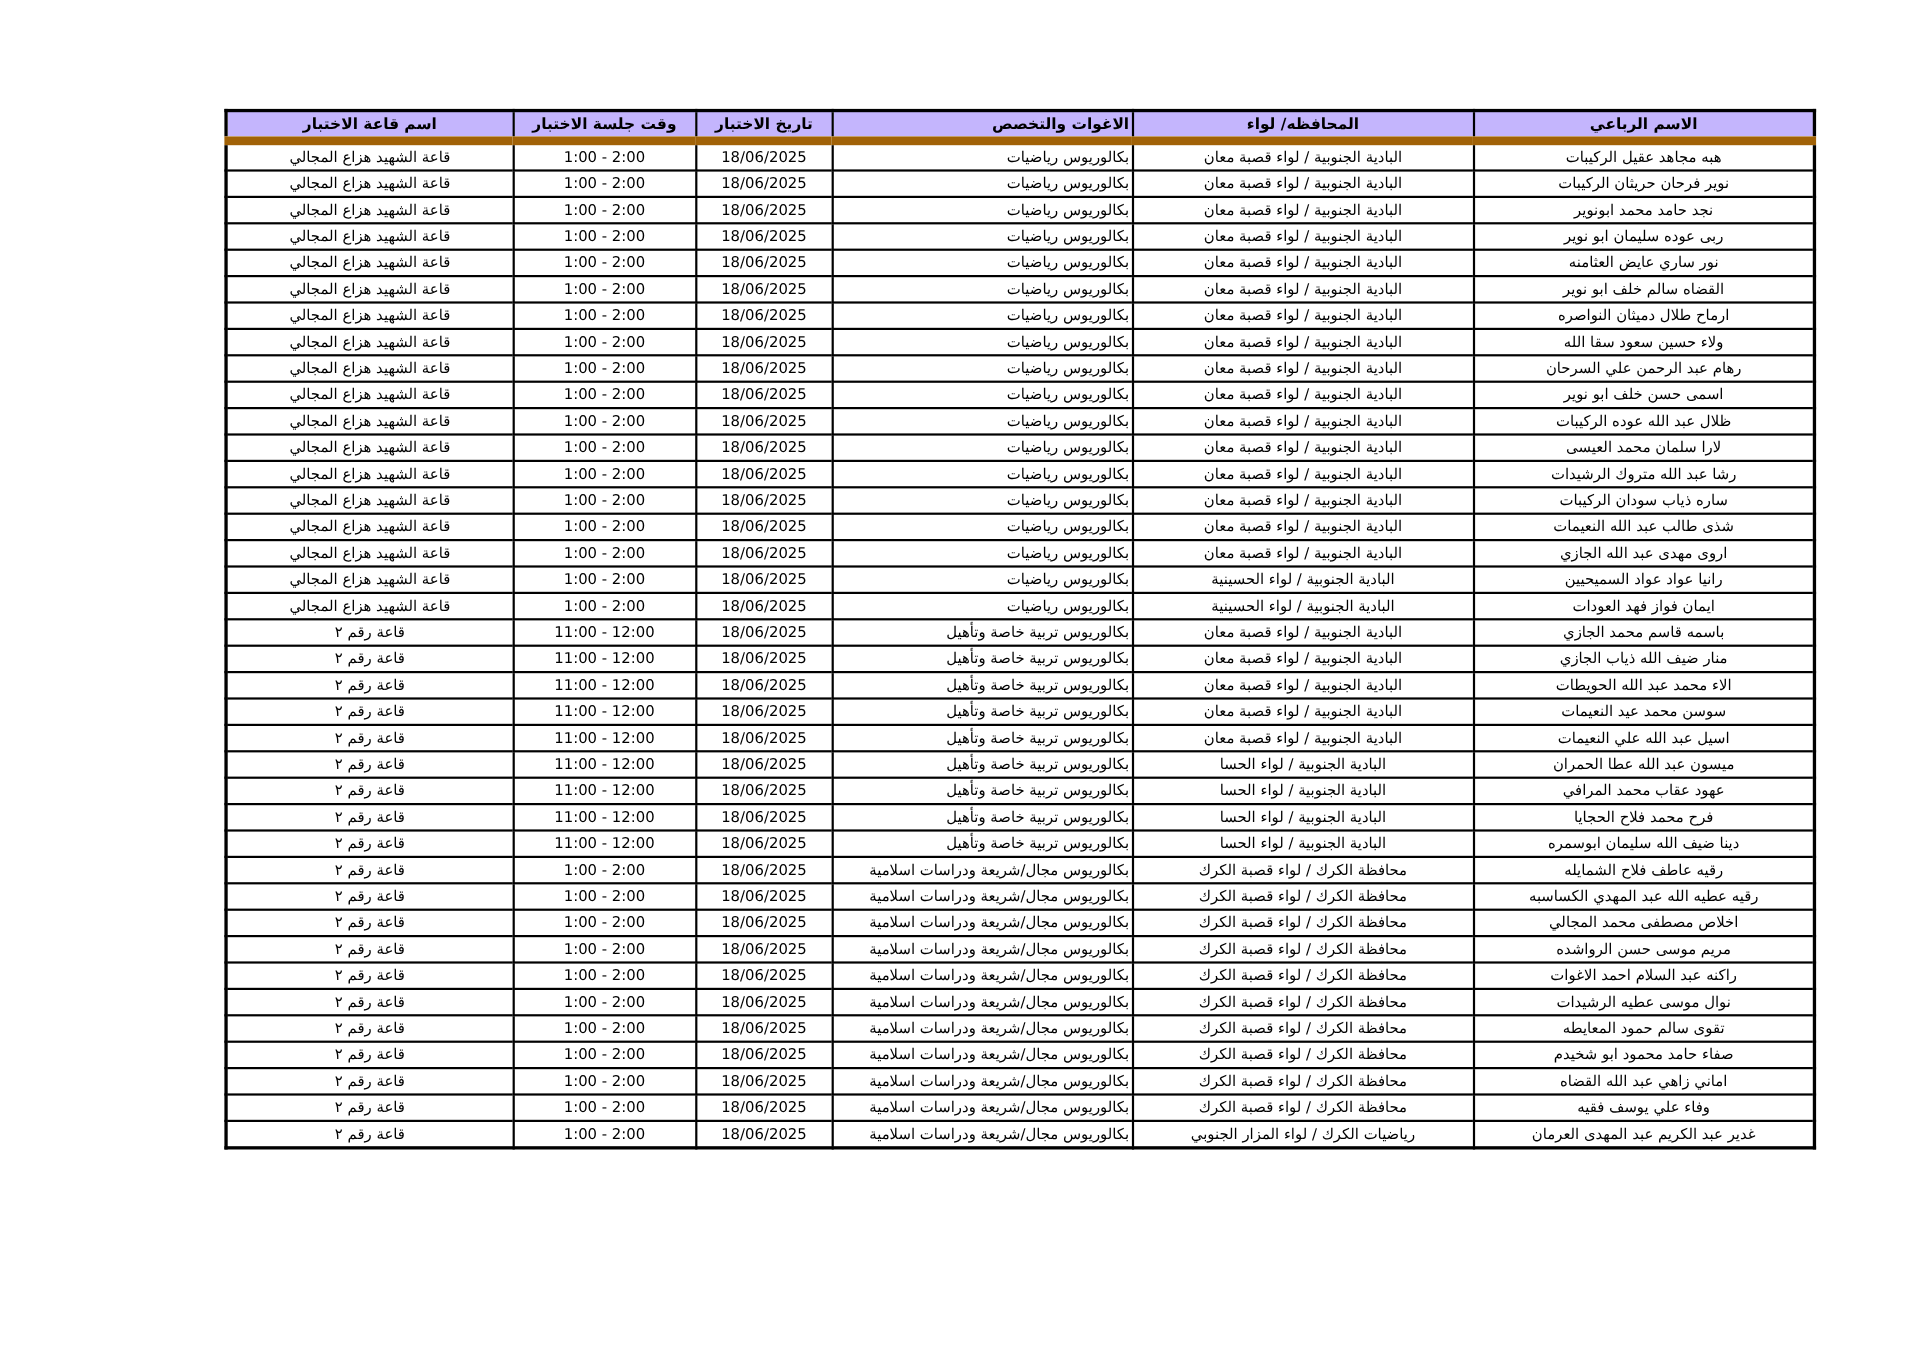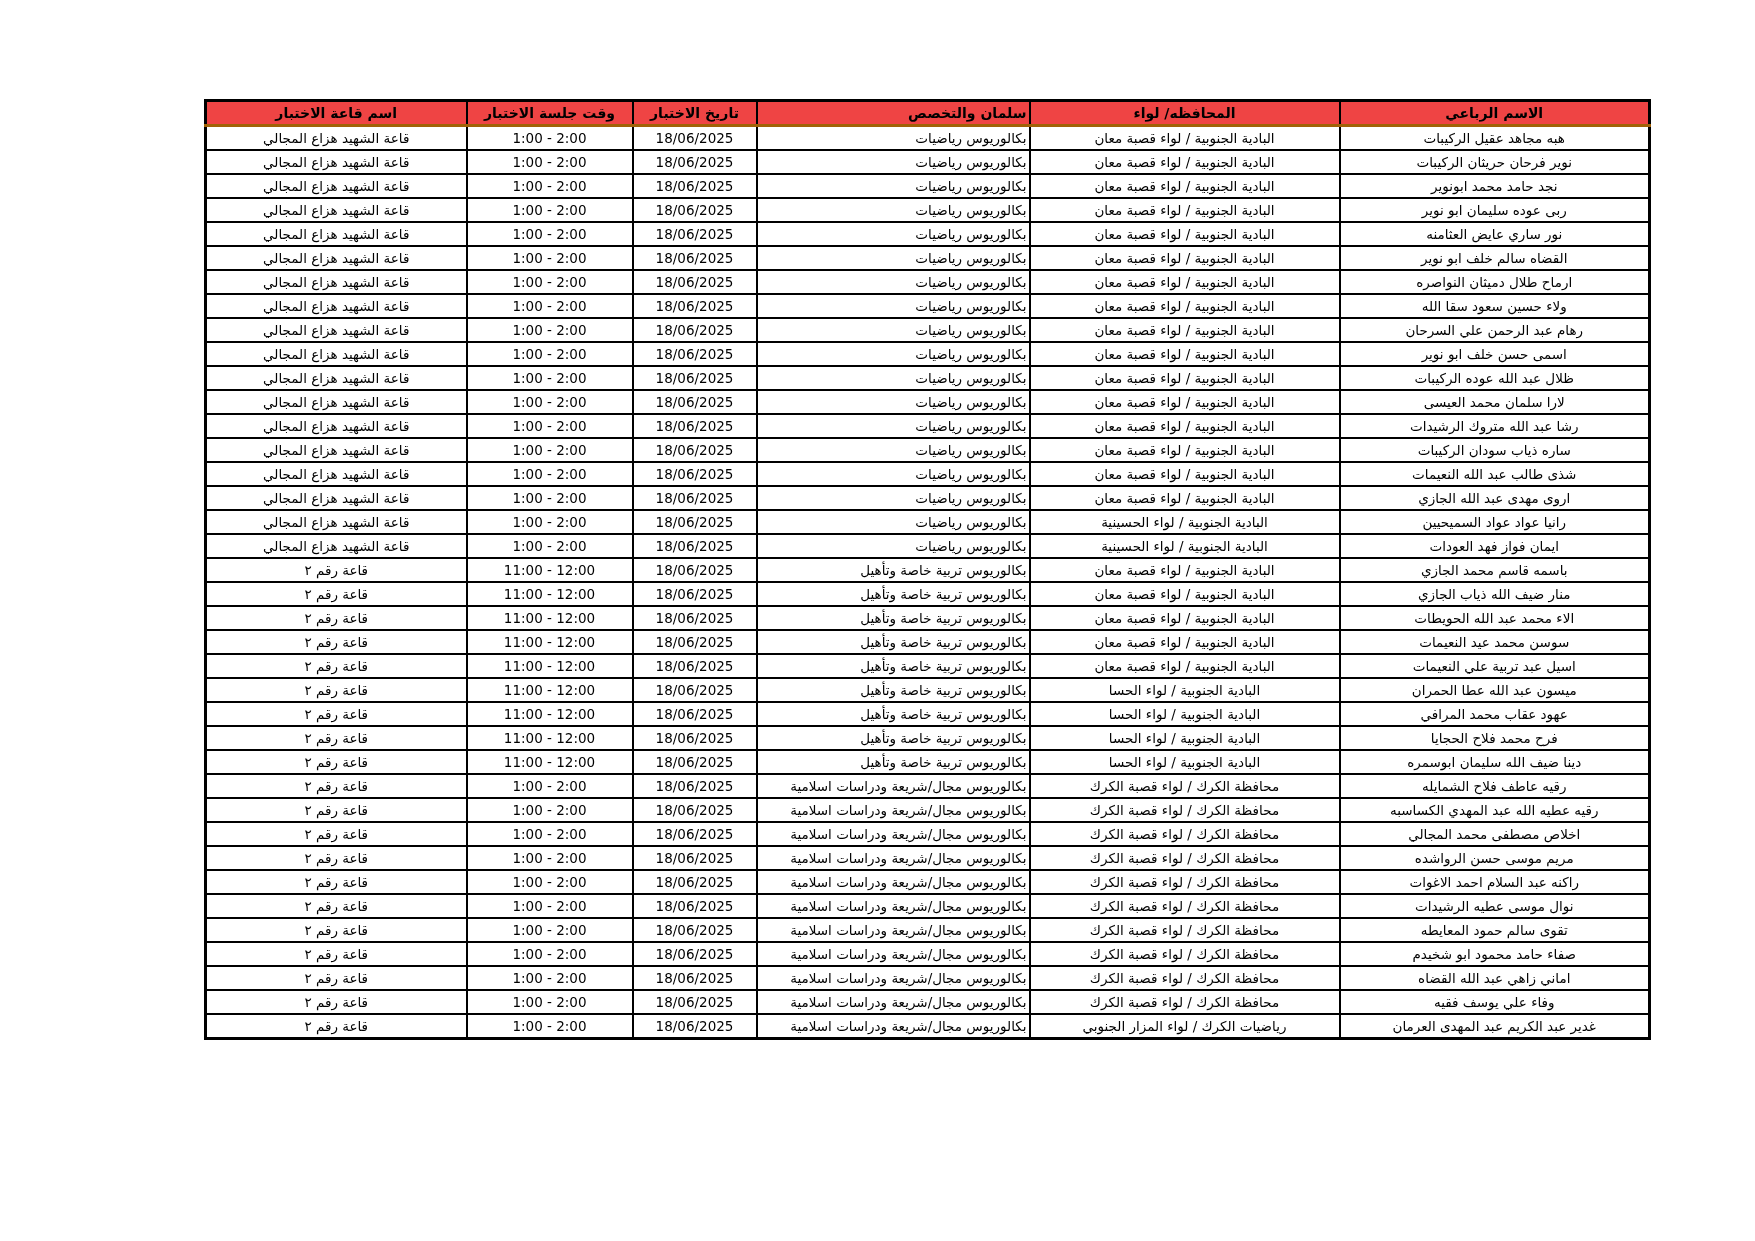--- a/index.html
+++ b/index.html
@@ -29,25 +29,25 @@
   table.exam-table th, table.exam-table td {
     border: 2px solid #000000;
     padding: 0 4px;
     white-space: nowrap;
     overflow: hidden;
     text-align: center;
     vertical-align: middle;
     color: #000000;
   }
   table.exam-table th {
-    background: #ef4444;
+    background: #c4b5fd;
     height: 22px;
     font-size: 14px;
     font-weight: bold;
-    border-bottom: 3px solid #a16207;
+    border-bottom: 8px solid #a16207;
   }
   table.exam-table td {
     height: 22px;
     font-size: 13.5px;
     background: #ffffff;
   }
   
   table.exam-table th.col-qualification,
   table.exam-table td.col-qualification {
     text-align: right;
@@ -75,21 +75,21 @@
       <col class="col-governorate">
       <col class="col-qualification">
       <col class="col-exam_date">
       <col class="col-exam_time">
       <col class="col-exam_hall">
     </colgroup>
     <thead>
       <tr>
           <th class="col-name">الاسم الرباعي</th>
           <th class="col-governorate">المحافظه/ لواء</th>
-          <th class="col-qualification">سلمان والتخصص</th>
+          <th class="col-qualification">الاغوات والتخصص</th>
           <th class="col-exam_date">تاريخ الاختبار</th>
           <th class="col-exam_time">وقت جلسة الاختبار</th>
           <th class="col-exam_hall">اسم قاعة الاختبار</th>
         </tr>
     </thead>
     <tbody>
         <tr>
           <td class="col-name">هبه مجاهد عقيل الركيبات</td>
           <td class="col-governorate">البادية الجنوبية / لواء قصبة معان</td>
           <td class="col-qualification">بكالوريوس رياضيات</td>
@@ -259,21 +259,21 @@
         </tr>
         <tr>
           <td class="col-name">سوسن محمد عيد النعيمات</td>
           <td class="col-governorate">البادية الجنوبية / لواء قصبة معان</td>
           <td class="col-qualification">بكالوريوس تربية خاصة وتأهيل</td>
           <td class="col-exam_date">18/06/2025</td>
           <td class="col-exam_time">11:00 - 12:00</td>
           <td class="col-exam_hall">قاعة رقم ٢</td>
         </tr>
         <tr>
-          <td class="col-name">اسيل عبد تربية علي النعيمات</td>
+          <td class="col-name">اسيل عبد الله علي النعيمات</td>
           <td class="col-governorate">البادية الجنوبية / لواء قصبة معان</td>
           <td class="col-qualification">بكالوريوس تربية خاصة وتأهيل</td>
           <td class="col-exam_date">18/06/2025</td>
           <td class="col-exam_time">11:00 - 12:00</td>
           <td class="col-exam_hall">قاعة رقم ٢</td>
         </tr>
         <tr>
           <td class="col-name">ميسون عبد الله عطا الحمران</td>
           <td class="col-governorate">البادية الجنوبية / لواء الحسا</td>
           <td class="col-qualification">بكالوريوس تربية خاصة وتأهيل</td>

